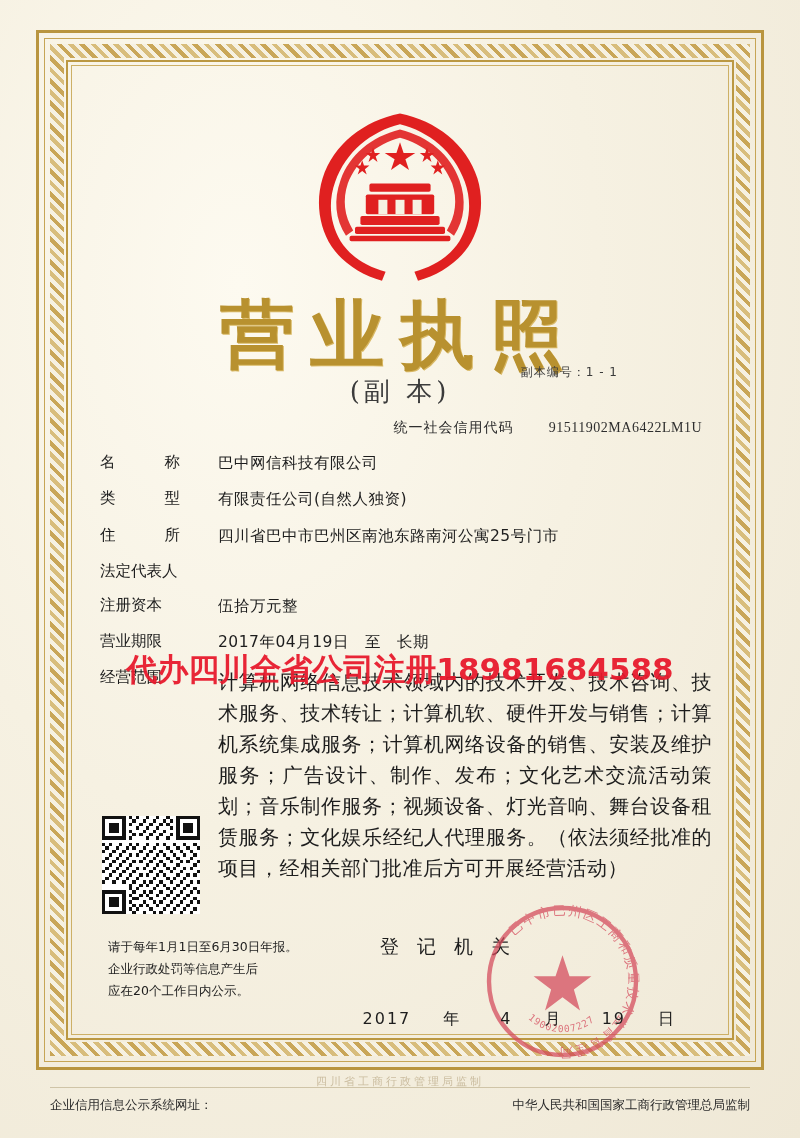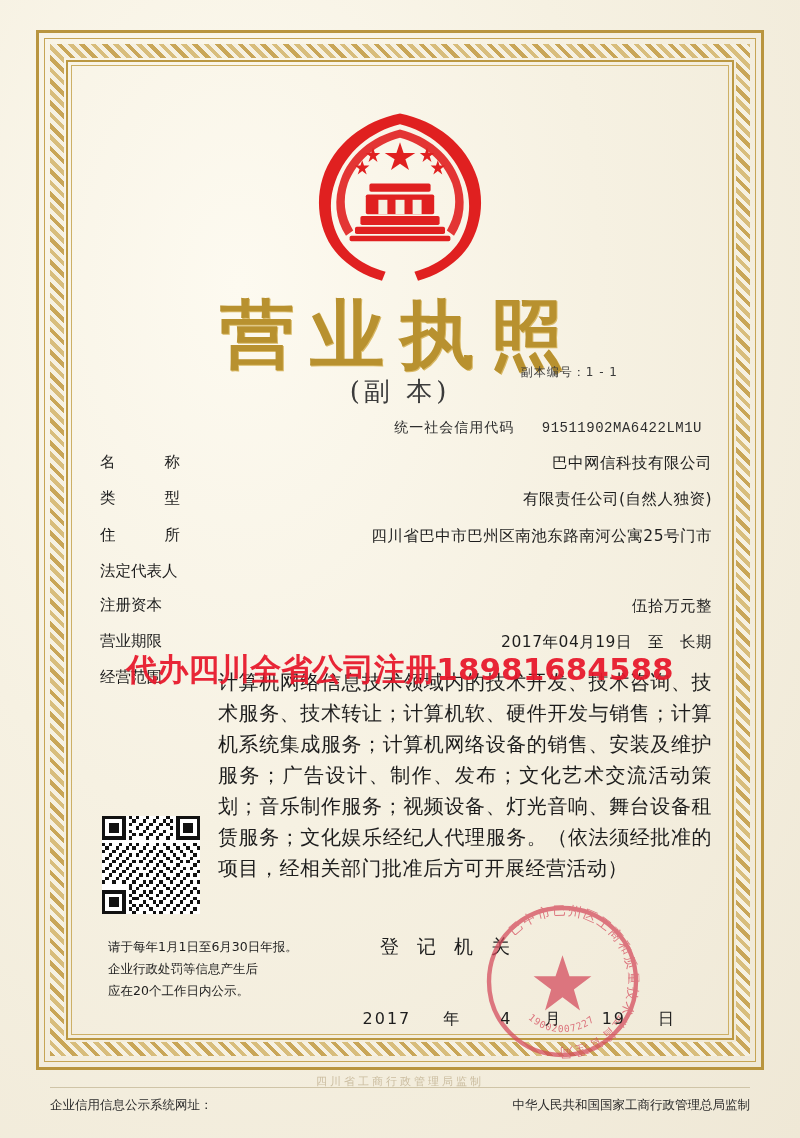--- a/index.html
+++ b/index.html
@@ -77,22 +77,22 @@
     text-align:center;
     font-family:"DejaVu Serif","Liberation Serif",serif;
     font-size:26px;color:#3b3b3b;letter-spacing:4px;
   }
   .credit-code{
     position:absolute;right:18px;top:345px;
     font-size:14px;color:#2e2e2e;letter-spacing:1px;
     white-space:nowrap;
   }
   .credit-code .code{
-    font-family:Liberation Mono, monospace;
-    font-size:14px;margin-left:22px;letter-spacing:0.5px;
+    font-family:Liberation Serif, serif;
+    font-size:14px;margin-left:30px;letter-spacing:0.5px;
   }
 
   .fields{
     position:absolute;left:20px;right:8px;top:378px;
   }
   .row{
     display:flex;
     margin-bottom:13px;
     font-size:15.5px;
     color:#1d1d1d;
@@ -101,21 +101,20 @@
     width:118px;flex:0 0 118px;
     letter-spacing:6px;
     color:#1d1d1d;
     font-size:15.5px;
   }
   .row .label.wide{letter-spacing:0px;}
   .row .value{
     flex:1;
     letter-spacing:0.5px;
     line-height:1.5;
-    text-align:right;
   }
   .row.scope .value{
     line-height:1.55;
     text-align:justify;
     font-size:20px;
   }
 
   
   .watermark{
     position:absolute;left:50%;top:575px;transform:translateX(-50%);

